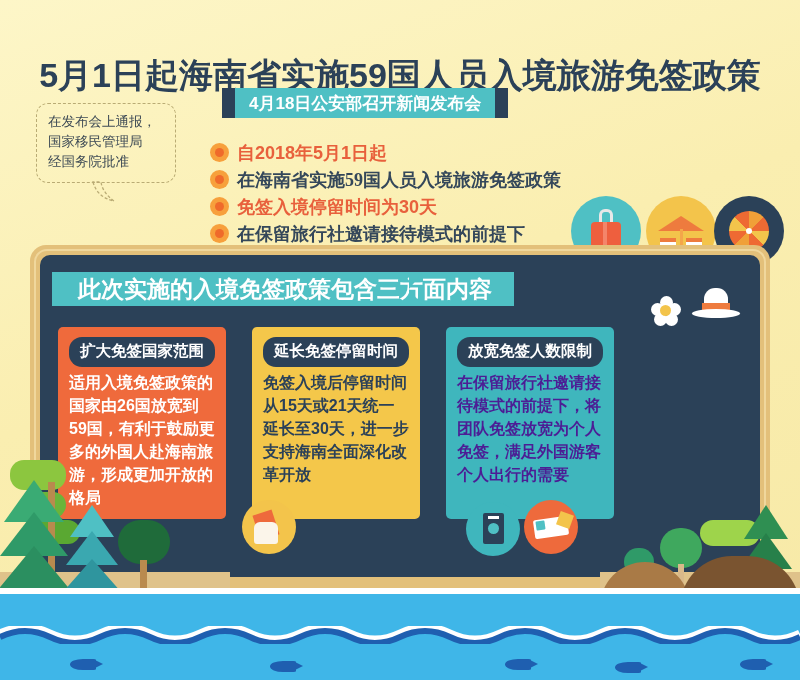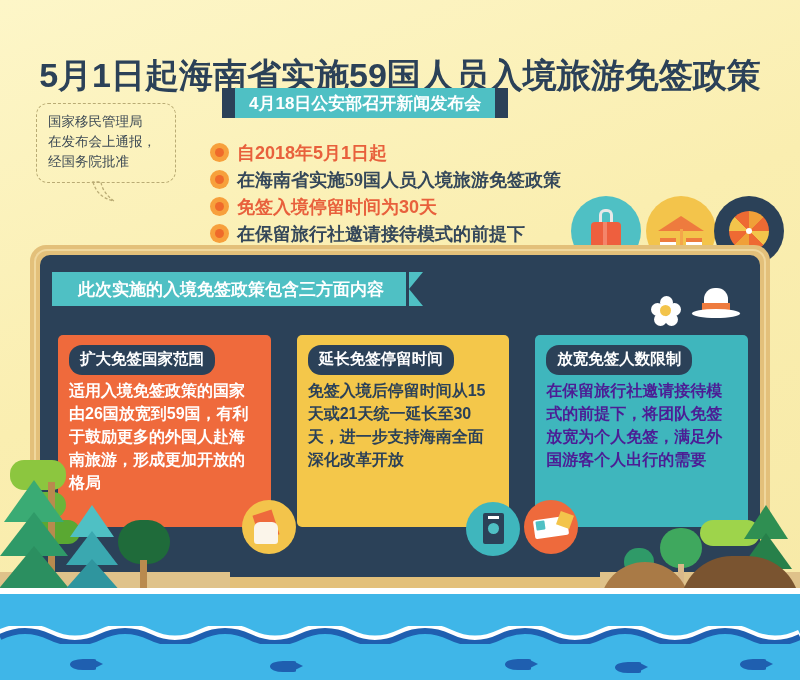--- a/index.html
+++ b/index.html
@@ -165,41 +165,40 @@
   
   .secbanner {
     position: absolute;
     top: 272px; left: 52px;
     height: 34px;
     background: #4fc0c4;
     display: flex;
     align-items: center;
     padding: 0 22px 0 26px;
     color: #ffffff;
-    font-size: 17px;
+    font-size: 23px;
     font-weight: bold;
     white-space: nowrap;
   }
   .secbanner-notch {
     position: absolute;
     top: 272px; left: 409px;
     width: 0; height: 0;
     border-top: 17px solid #4fc0c4;
     border-bottom: 17px solid #4fc0c4;
     border-right: 14px solid transparent;
   }
 
   
   .cards {
     position: absolute;
     top: 327px; left: 58px;
-    width: 690px;
+    width: 556px;
     display: flex;
     gap: 26px;
-    margin-top: 8px;
   }
   .card {
     width: 224px;
     height: 192px;
     border-radius: 5px;
     position: relative;
     padding: 10px 11px 10px 11px;
   }
   .card.c1 { background: #ef6a3c; }
   .card.c2 { background: #f4c74a; }
@@ -321,22 +320,22 @@
 
   <div class="title">5月1日起海南省实施59国人员入境旅游免签政策</div>
 
   <div class="subbanner">
     <div class="cap"></div>
     <div class="mid">4月18日公安部召开新闻发布会</div>
     <div class="cap"></div>
   </div>
 
   <div class="bubble">
+    <div class="bubble-line">在发布会上通报，</div>
     <div class="bubble-line">国家移民管理局</div>
-    <div class="bubble-line">在发布会上通报，</div>
     <div class="bubble-line">经国务院批准</div>
   </div>
   <div class="bubble-tail">
     <svg width="24" height="22" viewBox="0 0 24 22">
       <path d="M1 1 C 4 12, 12 18, 22 20 C 14 14, 10 8, 9 1 Z" fill="none" stroke="#b9ab74" stroke-width="1.3" stroke-dasharray="3,2"></path>
     </svg>
   </div>
 
   <div class="bullets">
     <div class="bullet-row">

